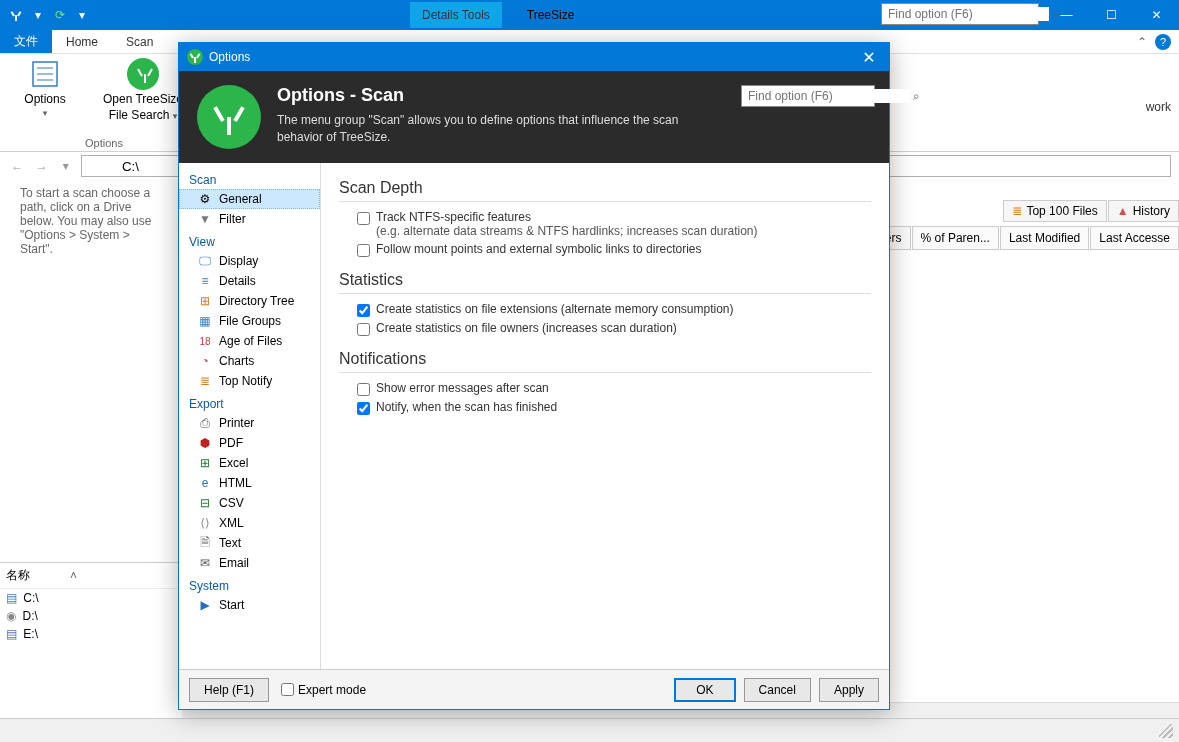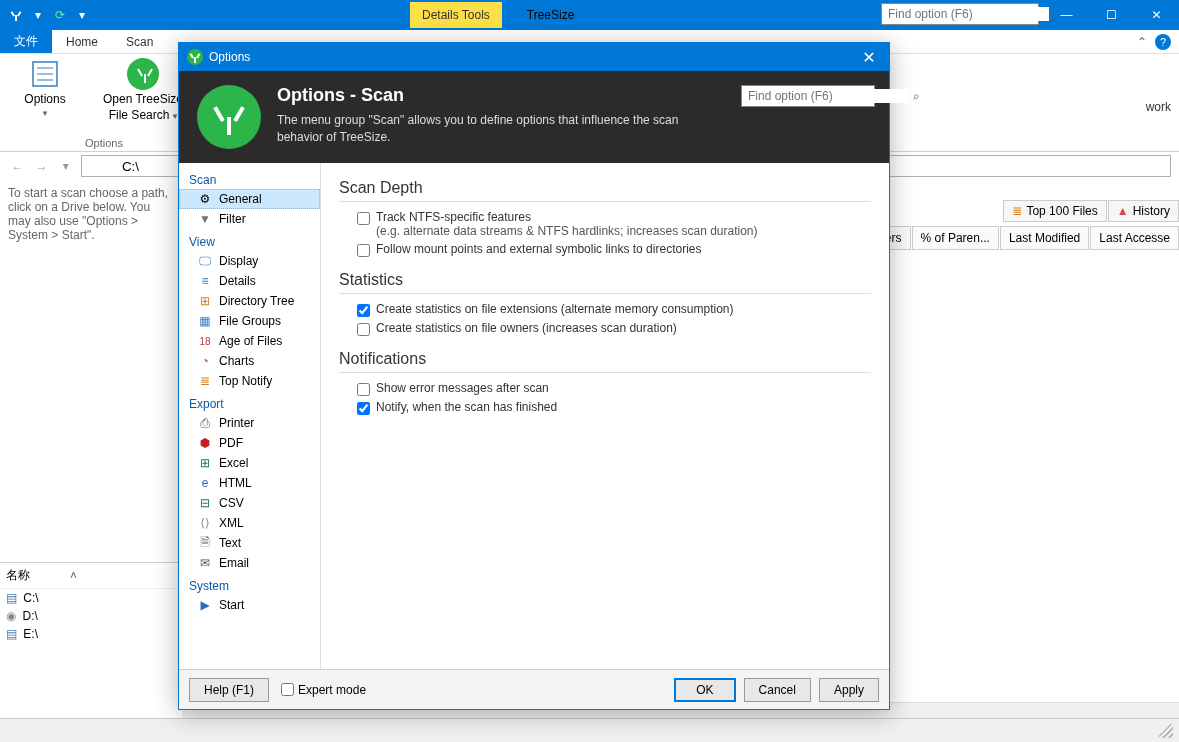--- a/index.html
+++ b/index.html
@@ -2,21 +2,21 @@
 <html><head>
 <meta charset="utf-8">
 <style>
 * { box-sizing: border-box; margin: 0; padding: 0; font-family: "Segoe UI", Tahoma, sans-serif; }
 body { width: 1179px; height: 742px; background: #fff; overflow: hidden; position: relative; font-size: 12px; }
 
 
 .main-titlebar { height: 30px; background: #0078d7; display: flex; align-items: center; color: #fff; position: relative; }
 .qat { display: flex; gap: 6px; padding-left: 8px; align-items: center; }
 .qat-icon { width: 16px; height: 16px; display: flex; align-items: center; justify-content: center; color: #fff; }
-.tab-contextual { background: #fde047; color: #333; height: 26px; display: flex; align-items: center; padding: 8px 12px; margin-left: 320px; }
+.tab-contextual { background: #0ea5e9; color: #333; height: 26px; display: flex; align-items: center; padding: 8px 12px; margin-left: 320px; }
 .tab-apptitle { color: #000000; padding-left: 25px; }
 .main-search { position: absolute; right: 140px; top: 3px; width: 158px; height: 22px; background: #fff; border: 1px solid #888; display: flex; align-items: center; }
 .main-search input { border: 0; outline: 0; padding: 0 6px; flex: 1; font-size: 12px; }
 .win-controls { position: absolute; right: 0; top: 0; display: flex; height: 30px; }
 .win-btn { width: 45px; height: 30px; display: flex; align-items: center; justify-content: center; color: #fff; cursor: pointer; }
 
 
 .ribbon-tabs { height: 24px; background: #fff; display: flex; align-items: stretch; border-bottom: 1px solid #e0e0e0; }
 .file-tab { background: #0078d7; color: #fff; padding: 4px 14px; display: flex; align-items: center; }
 .rib-tab { padding: 4px 14px; display: flex; align-items: center; color: #333; cursor: pointer; }
@@ -28,21 +28,21 @@
 .big-btn { display: flex; flex-direction: column; align-items: center; gap: 2px; width: 70px; cursor: pointer; }
 .big-btn .lbl { text-align: center; font-size: 12px; line-height: 14px; }
 .group-label { font-size: 11px; color: #666; margin-top: auto; text-align: center; }
 
 
 .path-bar { height: 28px; display: flex; align-items: center; gap: 6px; padding: 0 8px; }
 .nav-arrow { color: #999; width: 20px; text-align: center; cursor: pointer; }
 .path-input { flex: 0 0 1090px; border: 1px solid #b0b0b0; height: 22px; padding: 0 6px; }
 
 
-.main-hint { padding: 6px 8px; color: #666; font-size: 12px; width: 180px; }
+.main-hint { padding: 6px 20px; color: #666; font-size: 12px; width: 180px; }
 
 
 .drives-panel { position: absolute; left: 0; top: 562px; width: 180px; height: 150px; border-top: 1px solid #ccc; }
 .drives-header { display: flex; align-items: center; padding: 4px 6px; border-bottom: 1px solid #eee; font-size: 12px; }
 .drive-item { display: flex; align-items: center; gap: 6px; padding: 2px 6px; font-size: 12px; }
 
 
 .right-tabs { position: absolute; right: 0; top: 200px; display: flex; gap: 1px; }
 .rt-tab { border: 1px solid #ccc; background: #f6f6f6; padding: 3px 8px; font-size: 12px; display: flex; align-items: center; gap: 4px; }
 .right-cols { position: absolute; right: 0; top: 226px; display: flex; gap: 1px; }

